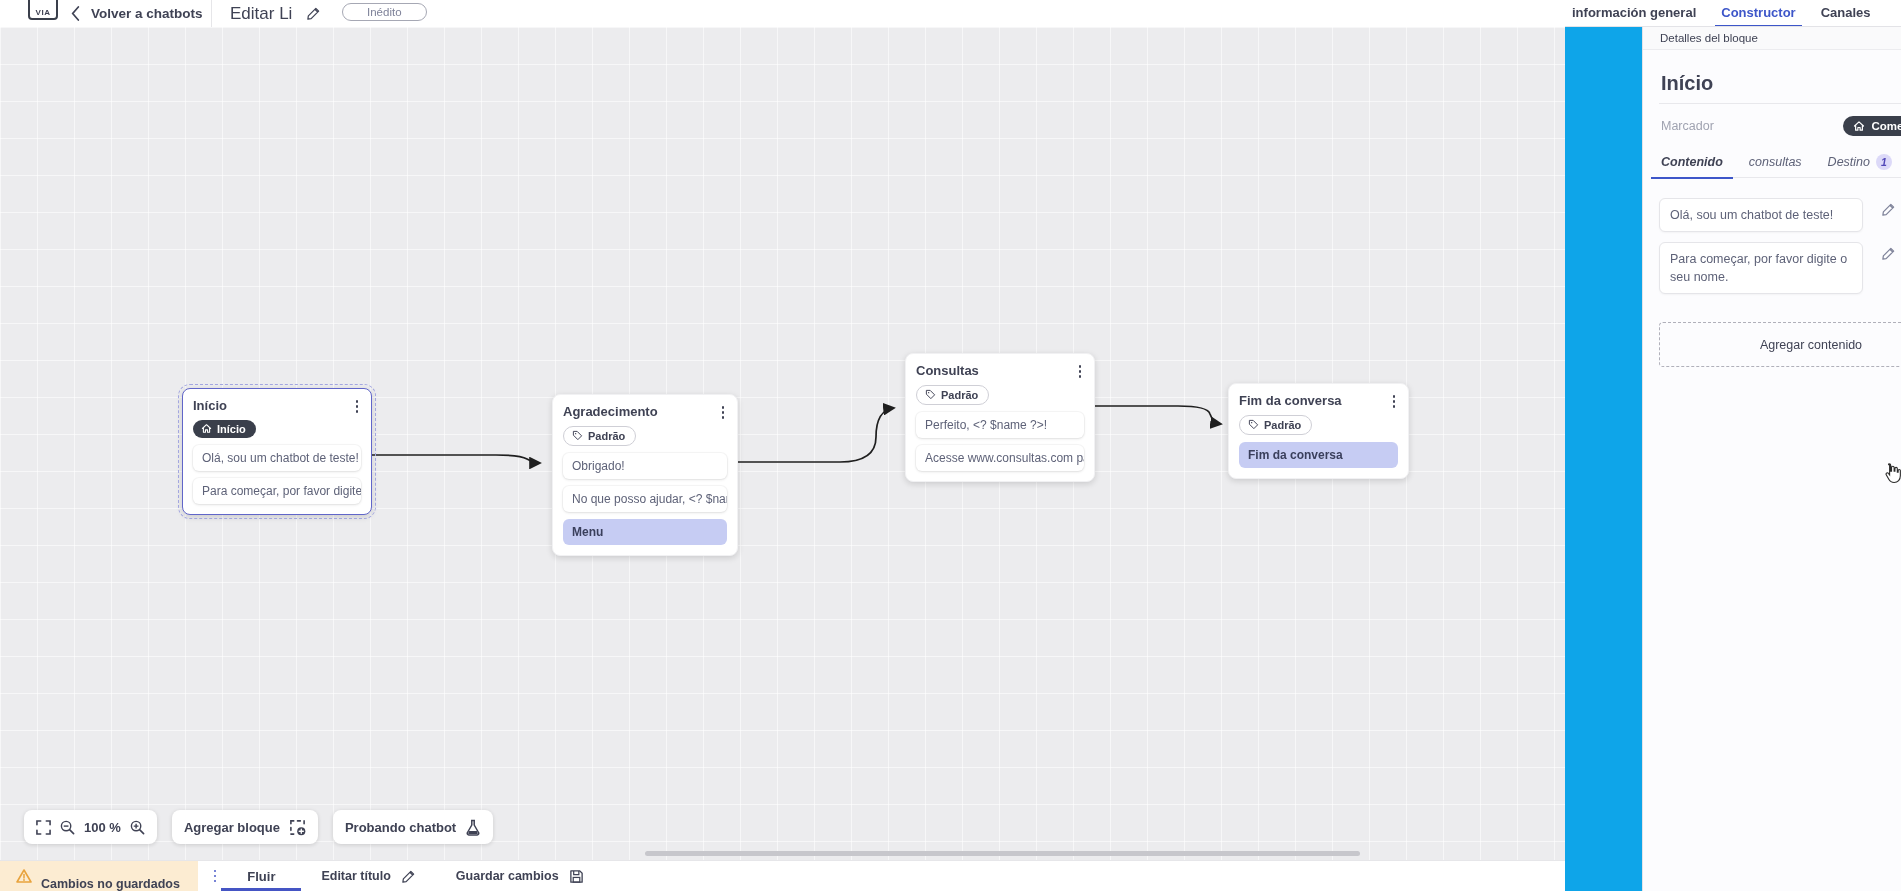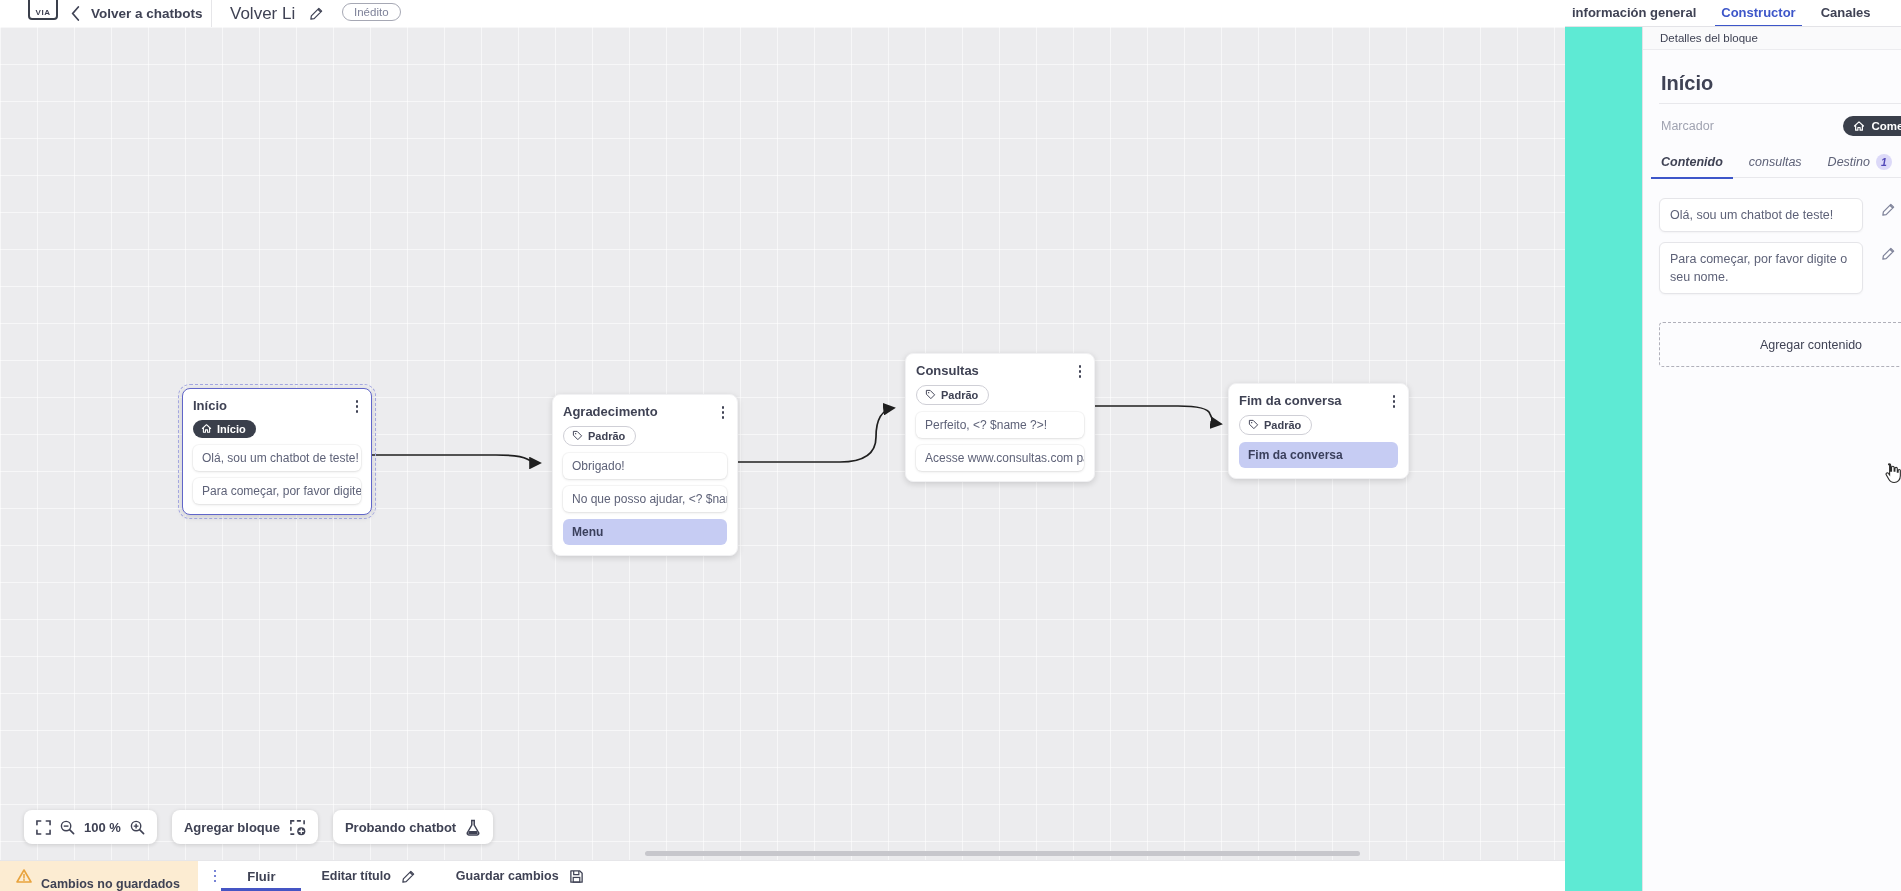--- a/index.html
+++ b/index.html
@@ -1,31 +1,31 @@
 <!DOCTYPE html>
 <html><head>
 <meta charset="utf-8">
 <style>
   * { margin:0; padding:0; box-sizing:border-box; }
   html,body { width:1901px; height:891px; }
   body { font-family:"Liberation Sans", sans-serif; color:#3f4254; background:#fff; }
-  .app { position:relative; width:1901px; height:891px; overflow:hidden; background:#5eead4; }
+  .app { position:relative; width:1901px; height:891px; overflow:hidden; background:#0ea5e9; }
 
   
   .topbar { position:absolute; top:0; left:0; width:1901px; height:27px; background:#fff; z-index:30; }
   .logo { position:absolute; left:28px; top:-6px; width:30px; height:26px; border:2px solid #3a3f4b; border-radius:4px; display:flex; align-items:flex-end; justify-content:center; background:#fff; }
   .logo span { font-size:8px; font-weight:bold; letter-spacing:.5px; line-height:10px; }
   .back { position:absolute; left:70px; top:0; height:27px; display:flex; align-items:center; gap:10px; background:none; border:none; cursor:pointer; font-family:inherit; }
   .back svg { width:11px; height:15px; }
   .back span { font-size:13.5px; font-weight:bold; color:#3f4254; }
   .vdiv { position:absolute; left:211px; top:0; width:1px; height:27px; background:#e6e6e9; }
   .doc-title-wrap { position:absolute; left:230px; top:0; height:27px; display:flex; align-items:center; gap:14px; }
   .doc-title { font-size:17px; color:#3f4254; }
   .icon-pencil { width:15px; height:15px; }
-  .pill-inedito { position:absolute; left:342px; top:3px; padding:2px 11px; border:1px solid #a6a8b4; border-radius:11px; font-size:11.5px; color:#7e8299; background:#fff; }
+  .pill-inedito { position:absolute; left:342px; top:3px; padding:2px 24px; border:1px solid #a6a8b4; border-radius:11px; font-size:11.5px; color:#7e8299; background:#fff; }
   .top-tabs { position:absolute; left:1572px; top:0; height:27px; display:flex; align-items:center; gap:25px; }
   .top-tab { font-size:13px; font-weight:bold; color:#3f4254; cursor:pointer; height:27px; line-height:25px; position:relative; }
   .top-tab.active { color:#3d56c9; }
   .top-tab.active::after { content:""; position:absolute; left:-6px; right:-6px; bottom:0; height:2px; background:#3d56c9; }
   .toptabs-border { position:absolute; left:1565px; right:0; top:26px; height:1px; background:#e3e3e7; }
 
   
   .canvas { position:absolute; top:27px; left:0; width:1565px; height:833px;
     background-color:#ececee;
     background-image:
@@ -101,21 +101,21 @@
         <span>VIA</span>
       </div>
     <button class="back">
       <svg viewBox="0 0 10 16">
           <path d="M8 1 L2 8 L8 15" fill="none" stroke="#3f4254" stroke-width="1.8" stroke-linecap="round"></path>
         </svg>
       <span>Volver a chatbots</span>
     </button>
     <div class="vdiv"></div>
     <div class="doc-title-wrap">
-      <span class="doc-title">Volver Li</span>
+      <span class="doc-title">Editar Li</span>
       <svg class="icon-pencil" viewBox="0 0 16 16">
           <path d="M10.5 2.5 L13.5 5.5 L5.5 13.5 L2 14 L2.5 10.5 Z M9.5 3.5 L12.5 6.5" fill="none" stroke="#3f4254" stroke-width="1.3" stroke-linejoin="round"></path>
         </svg>
     </div>
     <span class="pill-inedito">Inédito</span>
     <nav class="top-tabs">
       <div class="top-tab">información general</div>
       <div class="top-tab active">Constructor</div>
       <div class="top-tab">Canales</div>
     </nav>

